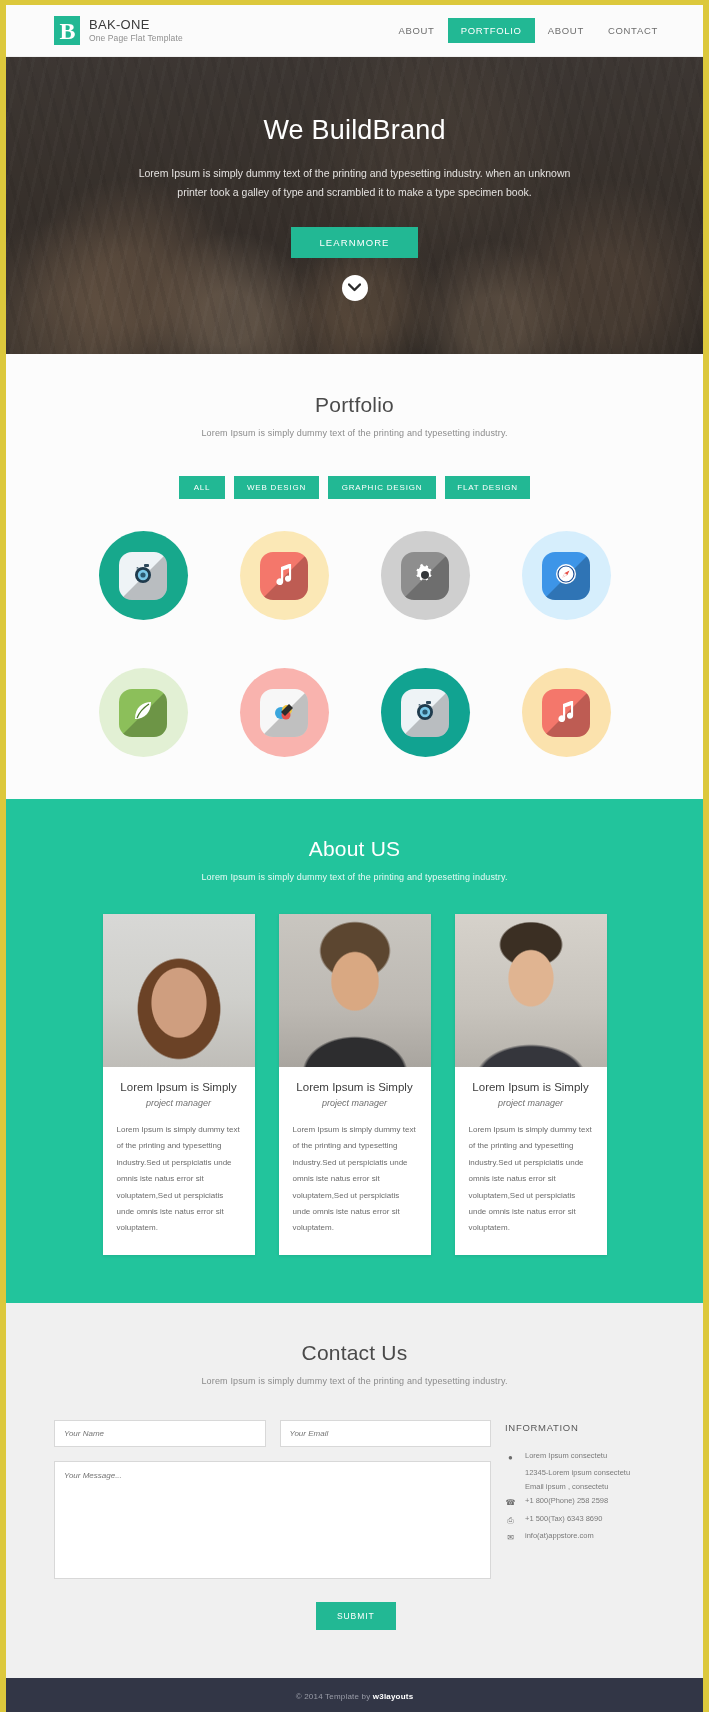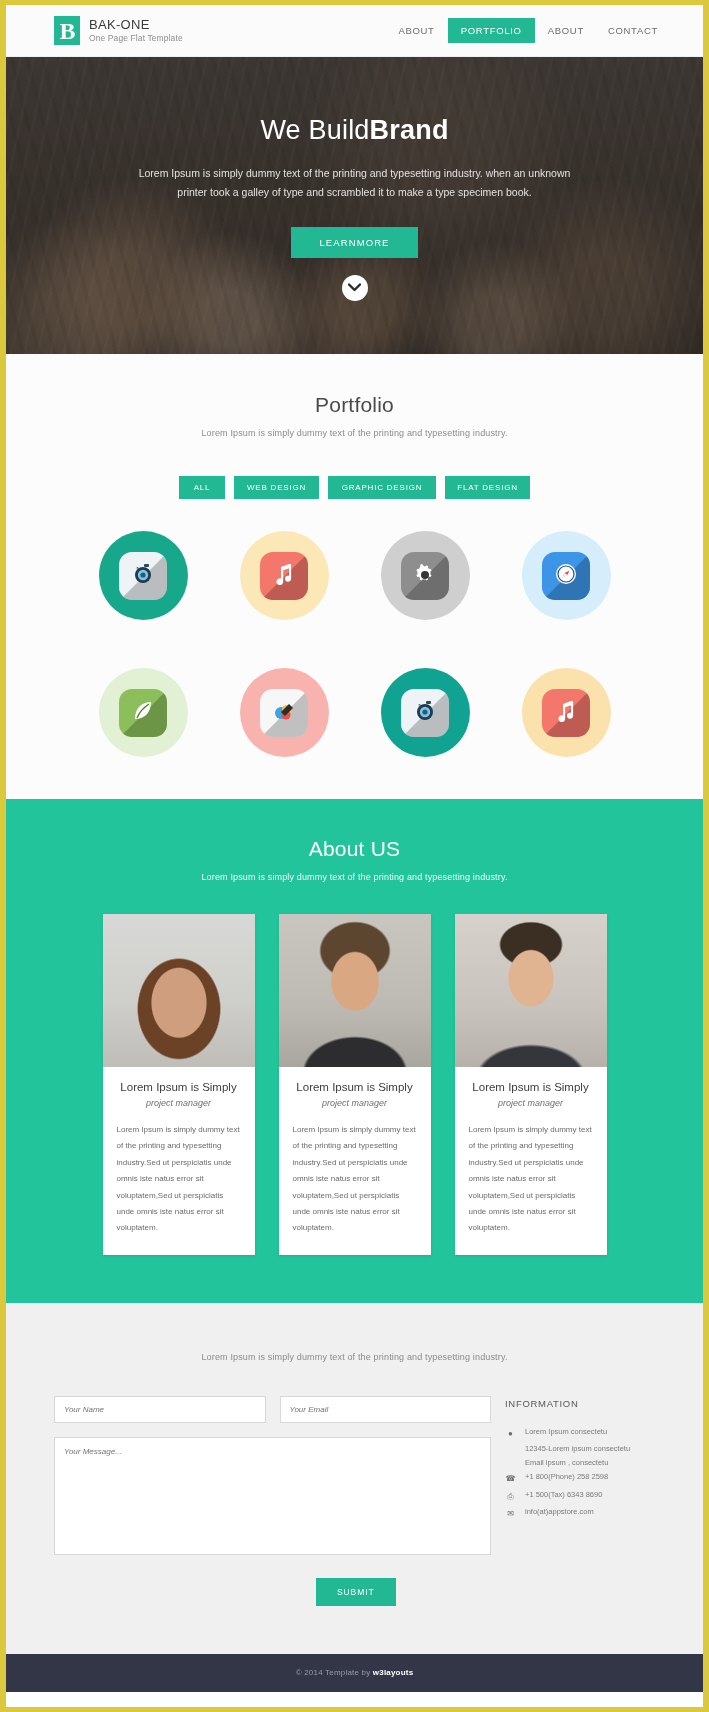--- a/index.html
+++ b/index.html
@@ -108,21 +108,21 @@
     position: relative;
     text-align: center;
     padding-top: 58px;
   }
   .hero h2 {
     font-size: 27px;
     font-weight: 300;
     color: #ffffff;
     letter-spacing: .2px;
   }
-  .hero h2 b { font-weight: bold; }
+  .hero h2 b { font-weight: normal; }
   .hero p {
     margin: 18px auto 0;
     max-width: 435px;
     font-size: 10.5px;
     line-height: 1.85;
     color: #e3e1df;
   }
   .btn-learn {
     display: inline-block;
     margin-top: 24px;
@@ -530,20 +530,21 @@
         <div class="card-body">
           <div class="card-name">Lorem Ipsum is Simply</div>
           <div class="card-role">project manager</div>
           <div class="card-text">Lorem Ipsum is simply dummy text of the printing and typesetting industry.Sed ut perspiciatis unde omnis iste natus error sit voluptatem,Sed ut perspiciatis unde omnis iste natus error sit voluptatem.</div>
         </div>
       </div>
     </div>
   </div>
 
   <div class="contact">
+    <div class="sec-title">Contact Us</div>
     <div class="sec-sub">Lorem Ipsum is simply dummy text of the printing and typesetting industry.</div>
 
     <div class="contact-wrap">
       <div class="form-col">
         <div class="row2">
           <input class="inp" type="text" placeholder="Your Name" style="">
           <input class="inp" type="text" placeholder="Your Email" style="">
         </div>
         <textarea class="txta" placeholder="Your Message..." style=""></textarea>
         <button class="btn-submit">SUBMIT</button>

